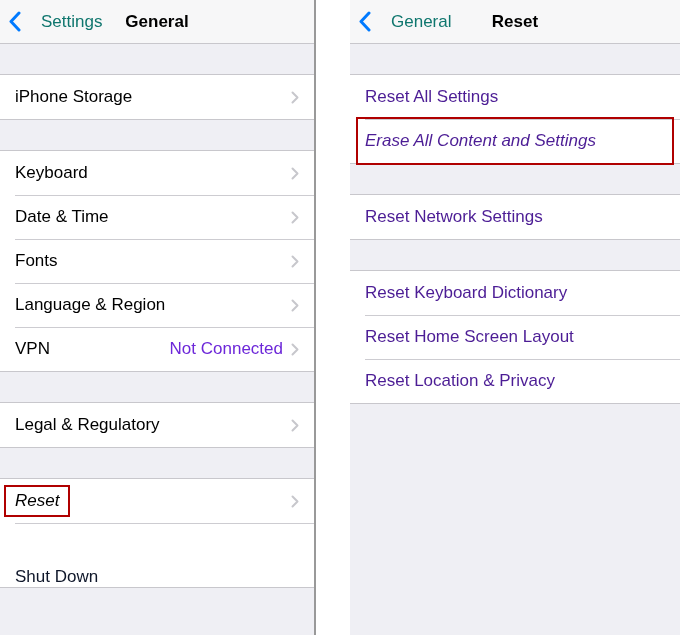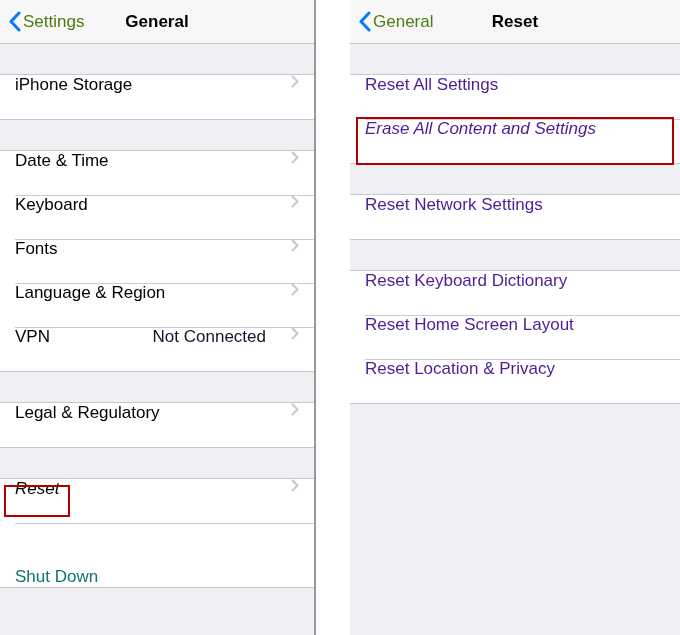--- a/index.html
+++ b/index.html
@@ -26,25 +26,25 @@
   .navbar {
     height: 44px;
     background: #f7f7f8;
     border-bottom: 1px solid #c8c7cc;
     position: relative;
     display: flex;
     align-items: center;
     padding: 0 8px;
   }
   .back {
-    color: #4d7c0f;
+    color: #0f766e;
     font-size: 17px;
     display: flex;
     align-items: center;
-    gap: 2px;
+    gap: 20px;
   }
   .back svg { width: 13px; height: 21px; display:block; }
   .navtitle {
     position: absolute;
     left: 0; right: 0;
     text-align: center;
     font-weight: 600;
     font-size: 17px;
     color: #000;
     pointer-events: none;
@@ -52,41 +52,41 @@
   .section-gap { height: 30px; }
   .group {
     background: #fff;
     border-top: 1px solid #c8c7cc;
     border-bottom: 1px solid #c8c7cc;
   }
   .row {
     min-height: 44px;
     padding: 0 15px;
     display: flex;
-    align-items: flex-start;
+    align-items: center;
     position: relative;
     font-size: 17px;
     color: #000;
   }
   .row + .row::before {
     content: '';
     position: absolute;
     top: 0;
     left: 15px;
     right: 0;
     height: 1px;
     background: #c8c7cc;
     transform: scaleY(0.9);
   }
   .row .label { flex: 1; }
-  .row .value { color: #0f172a; margin-right: 25px; }
+  .row .value { color: #6d28d9; margin-right: 8px; }
   .chevron { color: #c7c7cc; }
   .chevron svg { width: 8px; height: 13px; display:block; }
   .row.link .label { color: #4c1d95; }
-  .row.shutdown .label { color: #0f766e; margin-top: 44px; }
+  .row.shutdown .label { color: #0f172a; margin-top: 44px; }
   .highlight-red {
     position: absolute;
     border: 2.5px solid #b00000;
     pointer-events: none;
   }
   
   .reset-left-label-box {
     left: 4px;
     top: 6px;
     width: 66px;
@@ -127,29 +127,29 @@
             <polyline points="1.5,1.5 6.5,6.5 1.5,11.5"></polyline>
           </svg>
         </span>
     </div>
   </div>
 
   <div class="section-gap"></div>
 
   <div class="group">
     <div class="row">
+      <span class="label">Keyboard</span>
+      <span class="chevron">
+          <svg viewBox="0 0 8 13" fill="none" stroke="#c7c7cc" stroke-width="2" stroke-linecap="round" stroke-linejoin="round">
+            <polyline points="1.5,1.5 6.5,6.5 1.5,11.5"></polyline>
+          </svg>
+        </span>
+    </div>
+    <div class="row">
       <span class="label">Date &amp; Time</span>
-      <span class="chevron">
-          <svg viewBox="0 0 8 13" fill="none" stroke="#c7c7cc" stroke-width="2" stroke-linecap="round" stroke-linejoin="round">
-            <polyline points="1.5,1.5 6.5,6.5 1.5,11.5"></polyline>
-          </svg>
-        </span>
-    </div>
-    <div class="row">
-      <span class="label">Keyboard</span>
       <span class="chevron">
           <svg viewBox="0 0 8 13" fill="none" stroke="#c7c7cc" stroke-width="2" stroke-linecap="round" stroke-linejoin="round">
             <polyline points="1.5,1.5 6.5,6.5 1.5,11.5"></polyline>
           </svg>
         </span>
     </div>
     <div class="row">
       <span class="label">Fonts</span>
       <span class="chevron">
           <svg viewBox="0 0 8 13" fill="none" stroke="#c7c7cc" stroke-width="2" stroke-linecap="round" stroke-linejoin="round">

